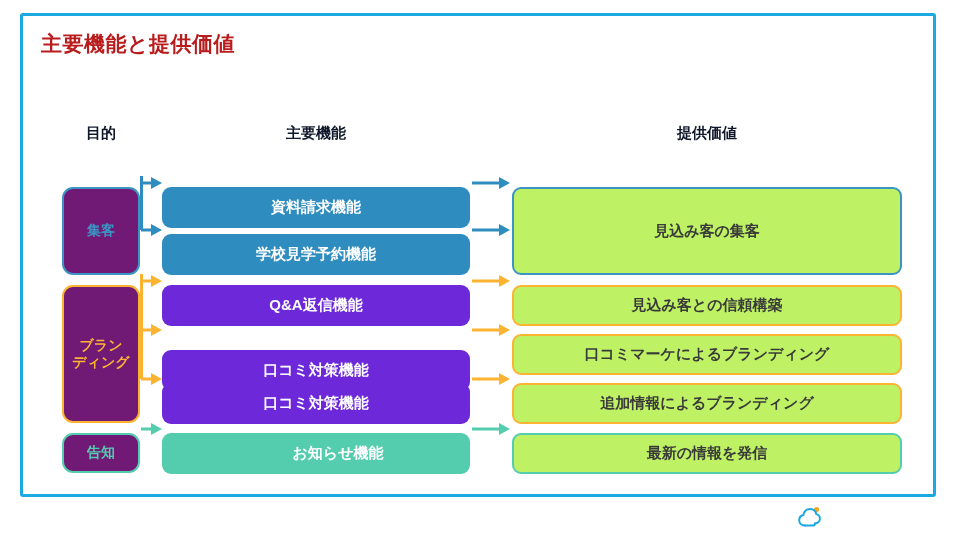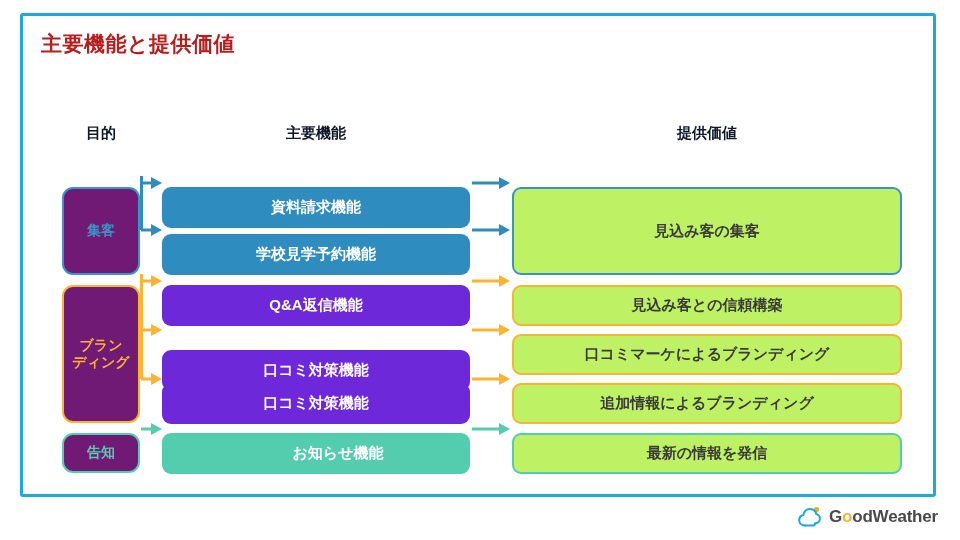--- a/index.html
+++ b/index.html
@@ -262,16 +262,13 @@
 <div id="logo">
   <span id="logo-mark">
     <svg width="26" height="24" viewBox="0 0 26 24">
       <circle cx="19.5" cy="4.5" r="2.6" fill="#F5A623"></circle>
       <path d="M8.2 20.6 C4.6 20.6 2.2 18.2 2.2 15.2 C2.2 12.6 4.0 10.5 6.4 10.0
                C6.6 6.6 9.4 4.0 12.9 4.0 C16.1 4.0 18.7 6.2 19.3 9.1
                C21.4 9.6 22.9 11.4 22.9 13.6 C22.9 16.3 20.7 18.4 18.0 18.4" fill="none" stroke="#1BA9E2" stroke-width="2.0" stroke-linecap="round"></path>
       <path d="M18.0 18.4 C18.0 19.7 16.6 20.6 14.9 20.6 L8.2 20.6" fill="none" stroke="#1BA9E2" stroke-width="2.0" stroke-linecap="round"></path>
     </svg>
   </span>
-  <span id="logo-text">
-    <span>G</span><span class="accent">o</span><span>odWeather</span>
-  </span>
 </div>
 
 </body></html>

